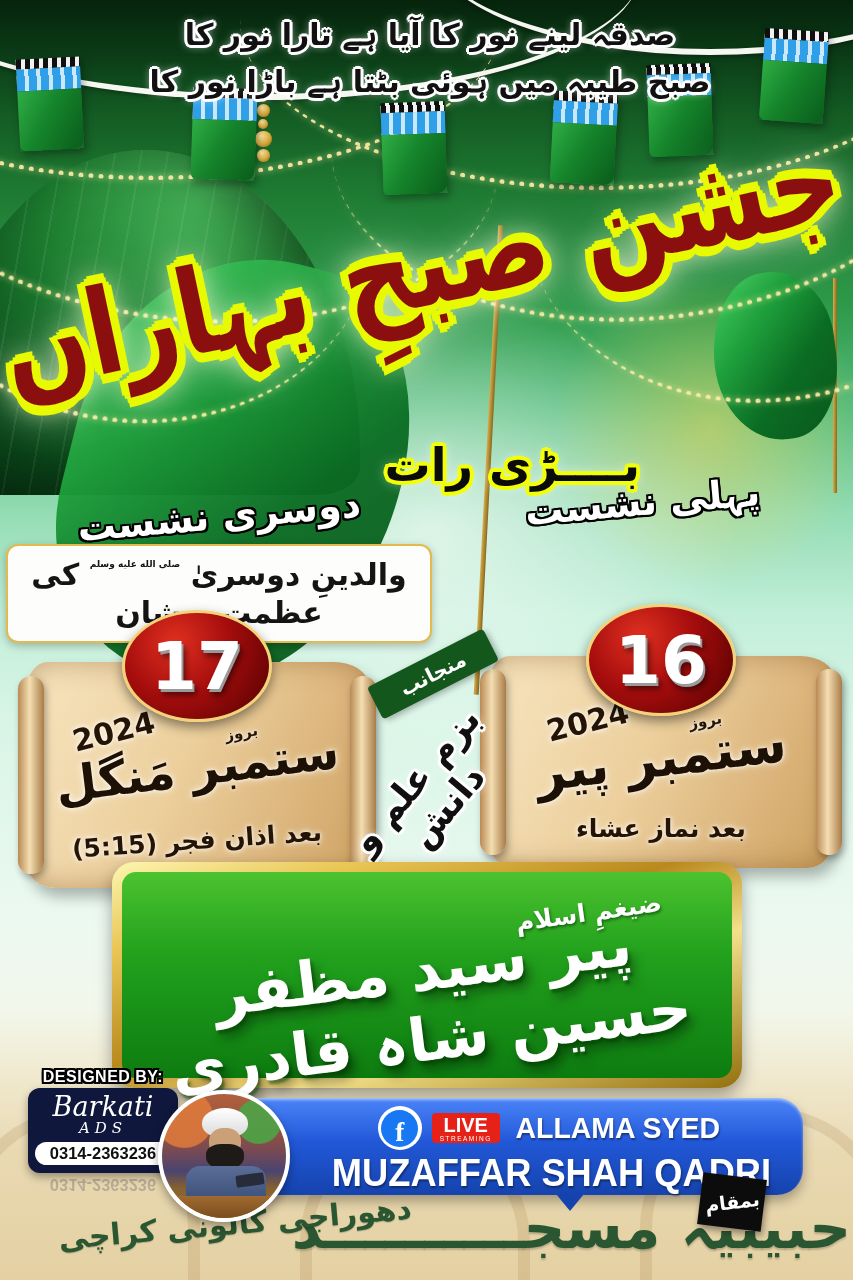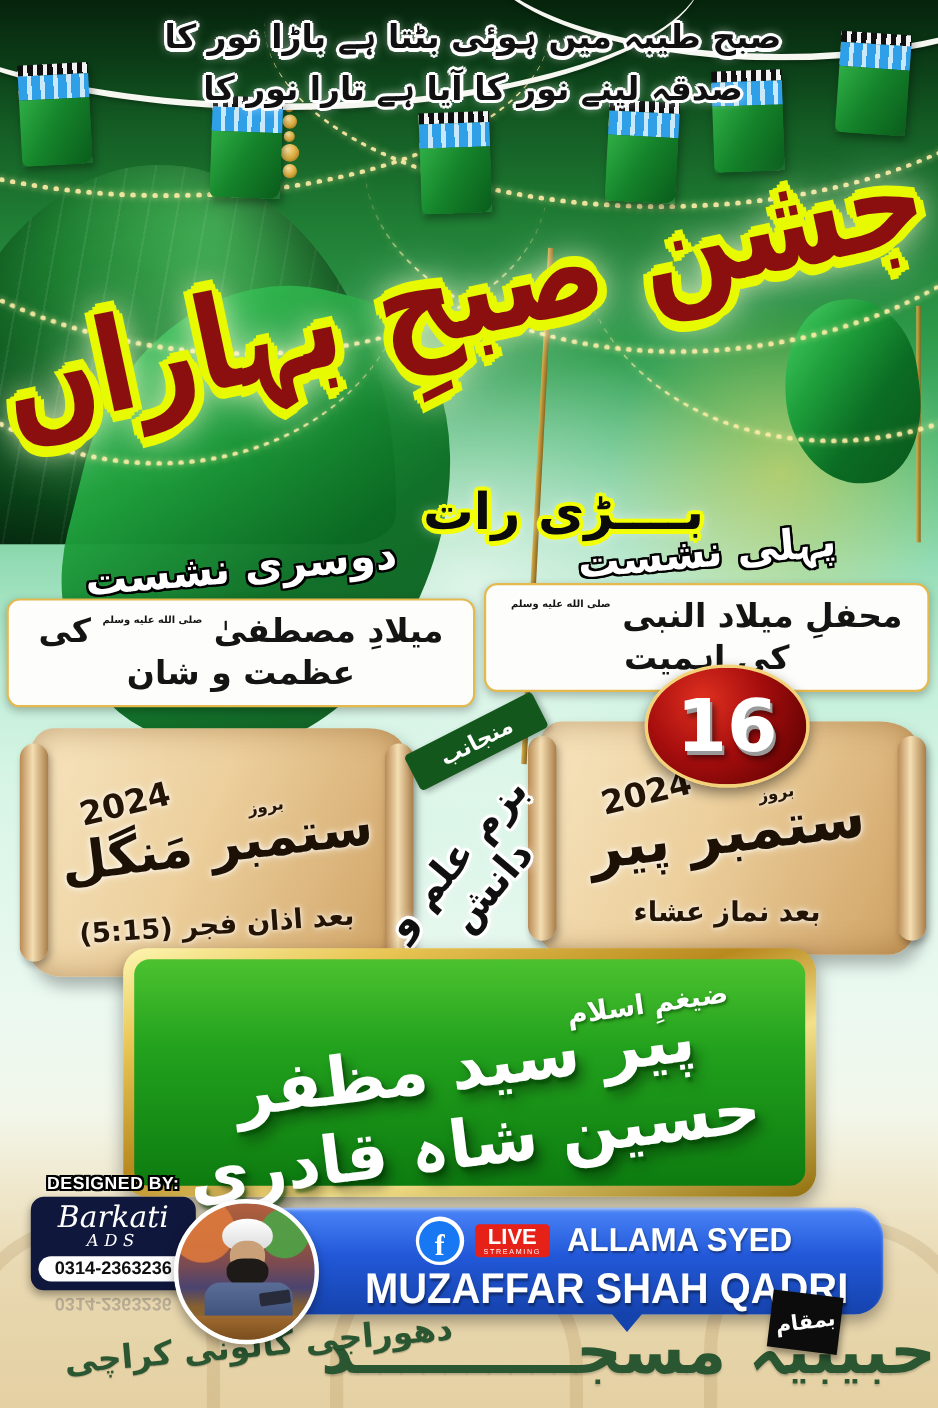--- a/index.html
+++ b/index.html
@@ -244,54 +244,52 @@
       <div class="band"></div>
       <div class="body"></div>
     </div>
   <div class="abs flag" style="left:762px; top:30px; transform:rotate(4deg);">
       <div class="checker"></div>
       <div class="band"></div>
       <div class="body"></div>
     </div>
 
   <div class="abs verses urdu ow">
+    <div>صدقہ لینے نور کا آیا ہے تارا نور کا</div>
     <div>صبح طیبہ میں ہوئی بٹتا ہے باڑا نور کا</div>
-    <div>صدقہ لینے نور کا آیا ہے تارا نور کا</div>
   </div>
 
   <div class="abs main-title urdu oy-big">جشن صبحِ بہاراں</div>
   <div class="abs subtitle urdu oy-sm">بــــڑی رات</div>
 
   <div class="abs session sess-right urdu">
     <div class="head ob">پہلی نشست</div>
-    <div class="box">
-      <span>محفلِ میلاد النبی</span>
-      <span class="pbuh">صلى الله عليه وسلم</span>
-      <span>کی اہمیت</span>
-    </div>
   </div>
   <div class="abs session sess-left urdu">
     <div class="head ob">دوسری نشست</div>
     <div class="box">
-      <span>میلادِ مصطفیٰ</span>
+      <span>والدینِ دوسریٰ</span>
       <span class="pbuh">صلى الله عليه وسلم</span>
       <span>کی عظمت و شان</span>
     </div>
   </div>
 
   <div class="abs scroll scroll-right urdu">
     <div class="abs day-badge">
       <span class="num">16</span>
     </div>
     <div class="year swg" style="left:58px; top:48px;">2024</div>
     <div class="broz swg" style="right:112px; top:56px;">بروز</div>
     <div class="mainline swg" style="top:72px;">ستمبر پیر</div>
     <div class="timeline swg" style="top:158px;">بعد نماز عشاء</div>
   </div>
   <div class="abs scroll scroll-left urdu">
+    <div class="abs day-badge">
+      <span class="num">17</span>
+    </div>
     <div class="year swg" style="left:46px; top:52px;">2024</div>
     <div class="broz swg" style="right:110px; top:62px;">بروز</div>
     <div class="mainline swg" style="top:78px; font-size:48px;">ستمبر مَنگل</div>
     <div class="timeline swg" style="top:164px; transform:rotate(-4deg);">بعد اذان فجر (5:15)</div>
   </div>
 
   <div class="abs org-ribbon urdu">منجانب</div>
   <div class="abs org-name urdu ow">بزم علم و دانش</div>
 
   <div class="abs special">

